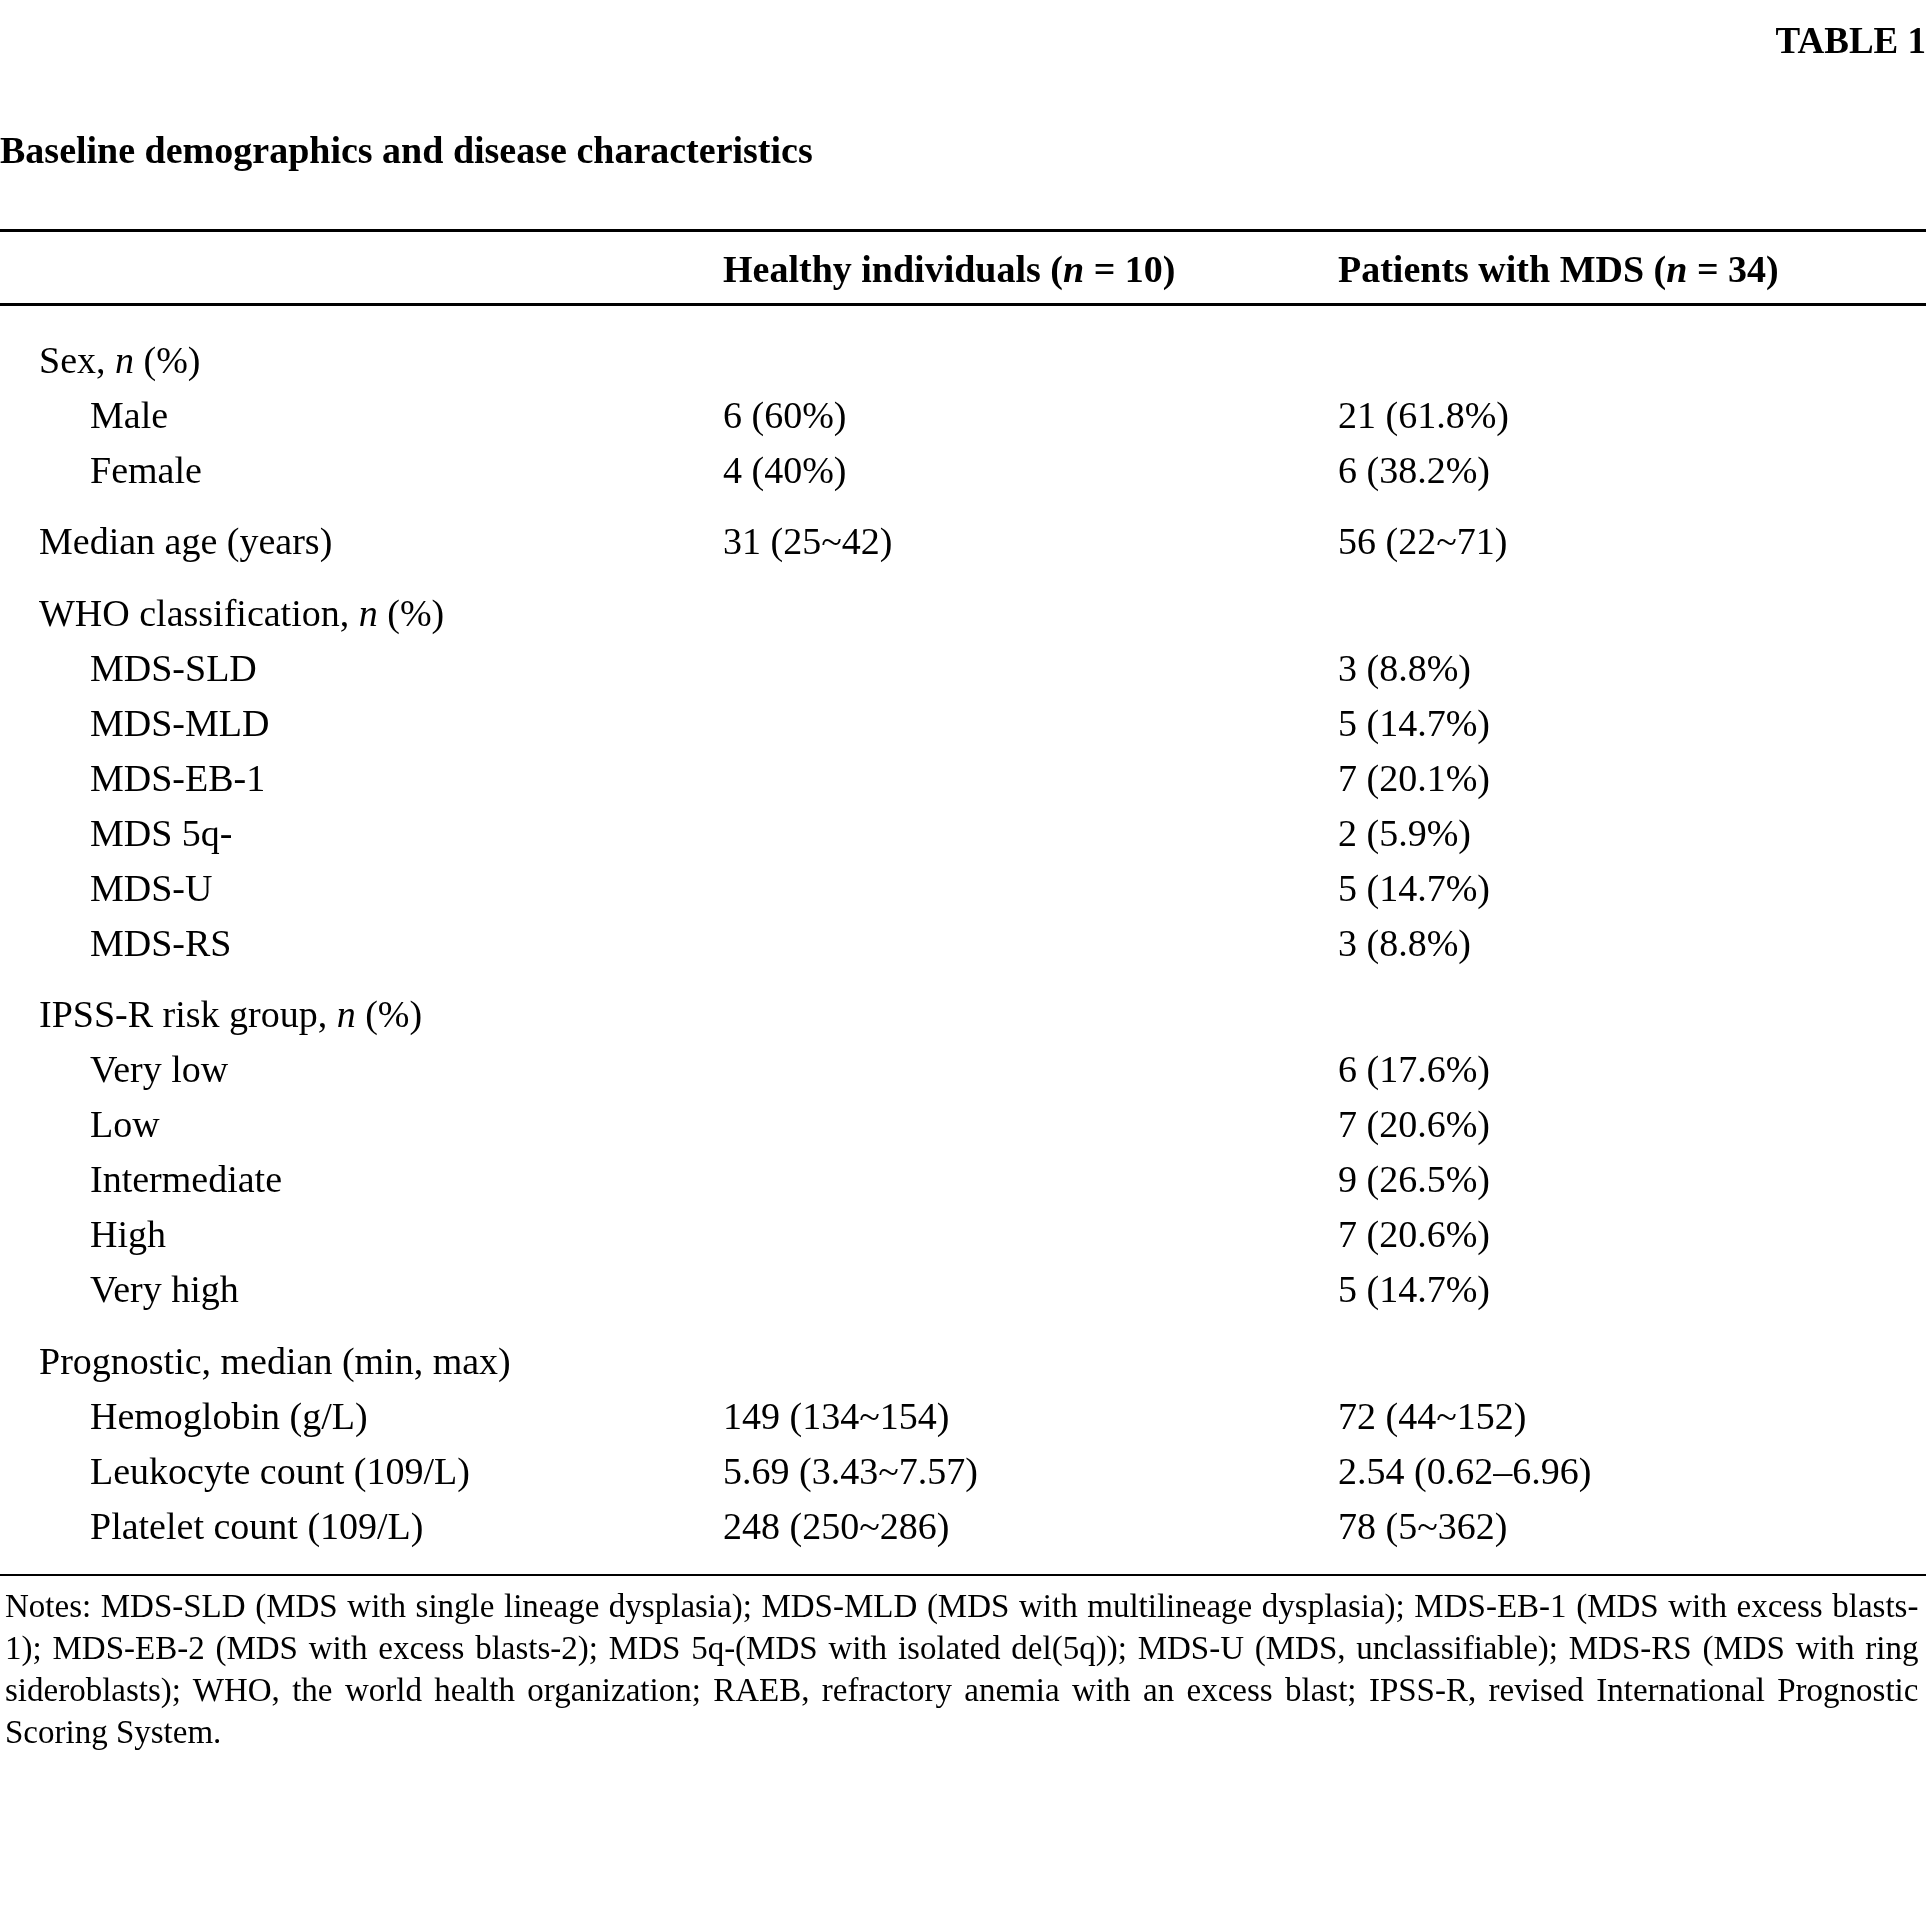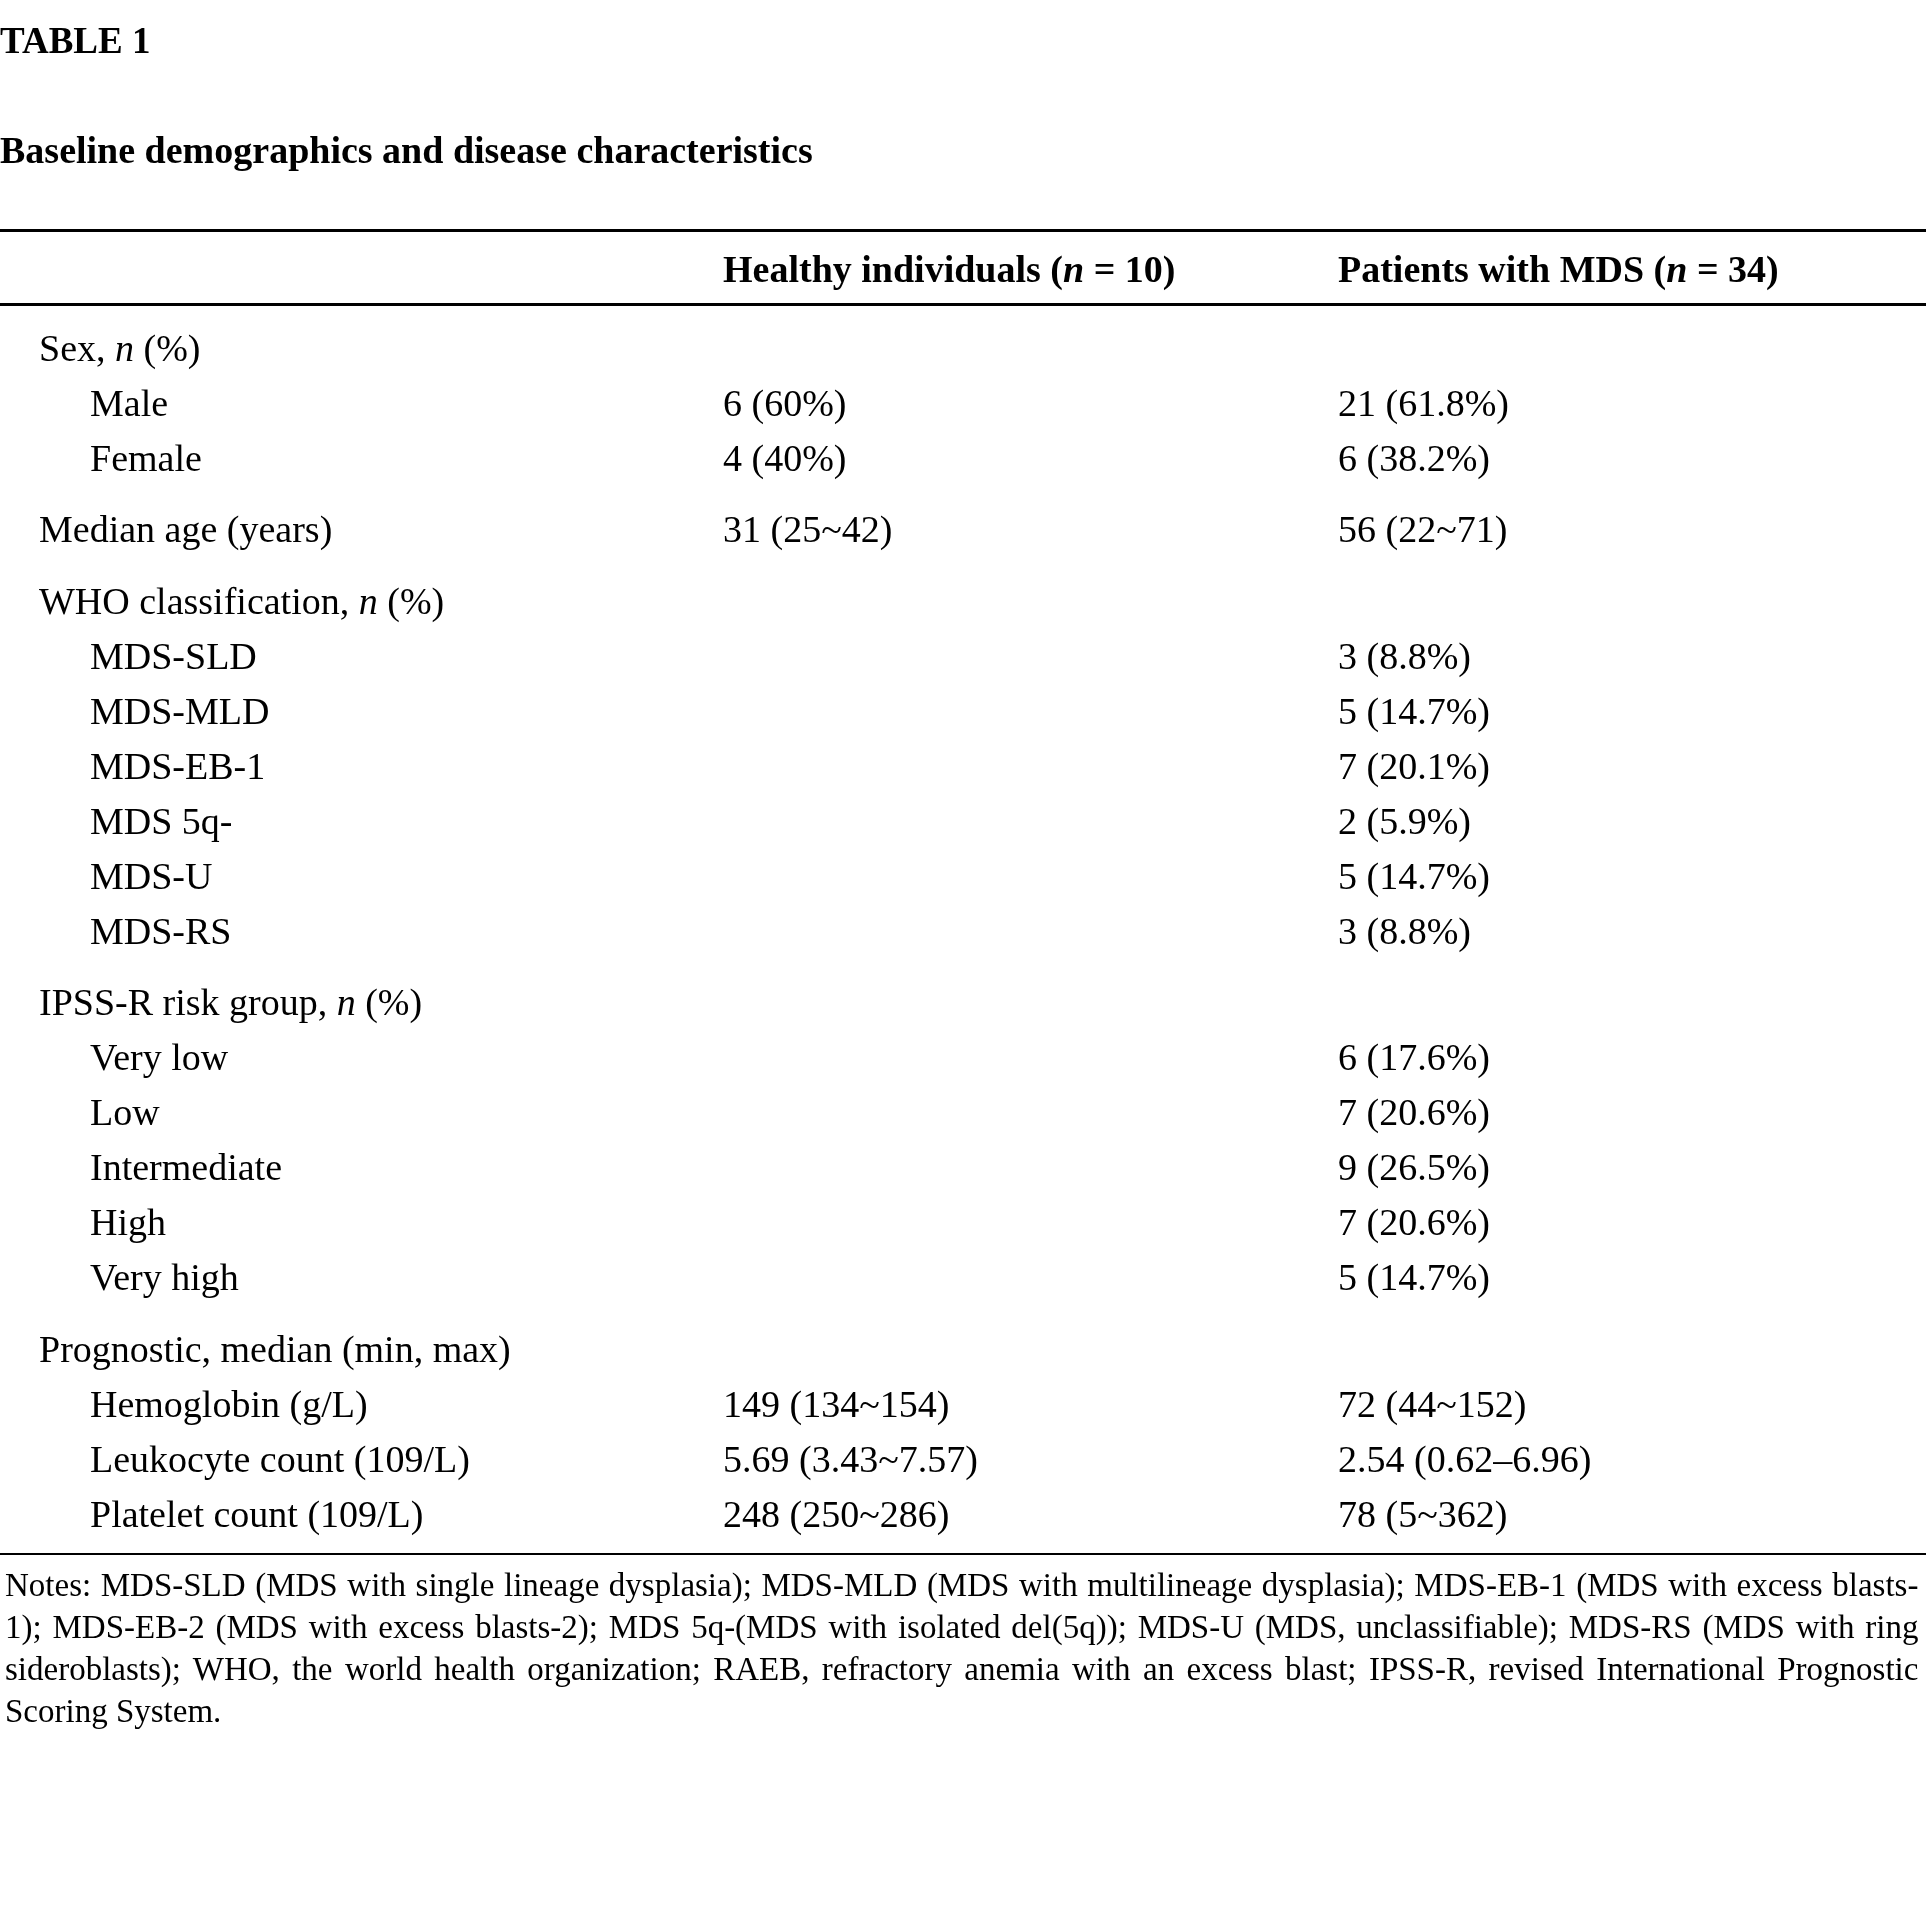--- a/index.html
+++ b/index.html
@@ -3,33 +3,33 @@
 <meta charset="utf-8">
 <style>
   * { margin:0; padding:0; box-sizing:border-box; }
   html,body { background:#ffffff; }
   .page {
     width:1926px; height:1922px; overflow:hidden;
     background:#ffffff; color:#000000;
     font-family:"Liberation Serif","DejaVu Serif",serif;
     position:relative;
   }
-  .title { text-align:left; font-weight:700; font-size:37px; padding-top:19px; }
+  .title { text-align:right; font-weight:700; font-size:37px; padding-top:19px; }
   .subtitle { text-align:left; font-weight:700; font-size:38px; margin-top:66px; }
   .rule { height:2.5px; background:#000; width:100%; }
   .rule-top { margin-top:57px; }
   .grid { display:grid; grid-template-columns:723px 615px 1fr; }
   .header-row { font-weight:700; font-size:38px; padding:15px 0 12.7px; align-items:end; }
   .c { padding-right:10px; }
   .c.label { padding-left:39px; white-space:nowrap; }
   .row { font-size:38px; line-height:55px; }
   .row .c { white-space:nowrap; }
   .row.indent .c.label { padding-left:90px; }
   .row.gap { margin-top:16.5px; }
-  .tbody { padding:15px 0 11px; }
+  .tbody { padding:15px 0 20px;margin-top:12px; }
   .it { font-style:italic; }
   .notes {
     font-size:33px; line-height:42px; text-align:justify;
     margin:9px 7.6px 0 5px;
   }
 </style>
 </head>
 <body>
 
 <div class="page">

